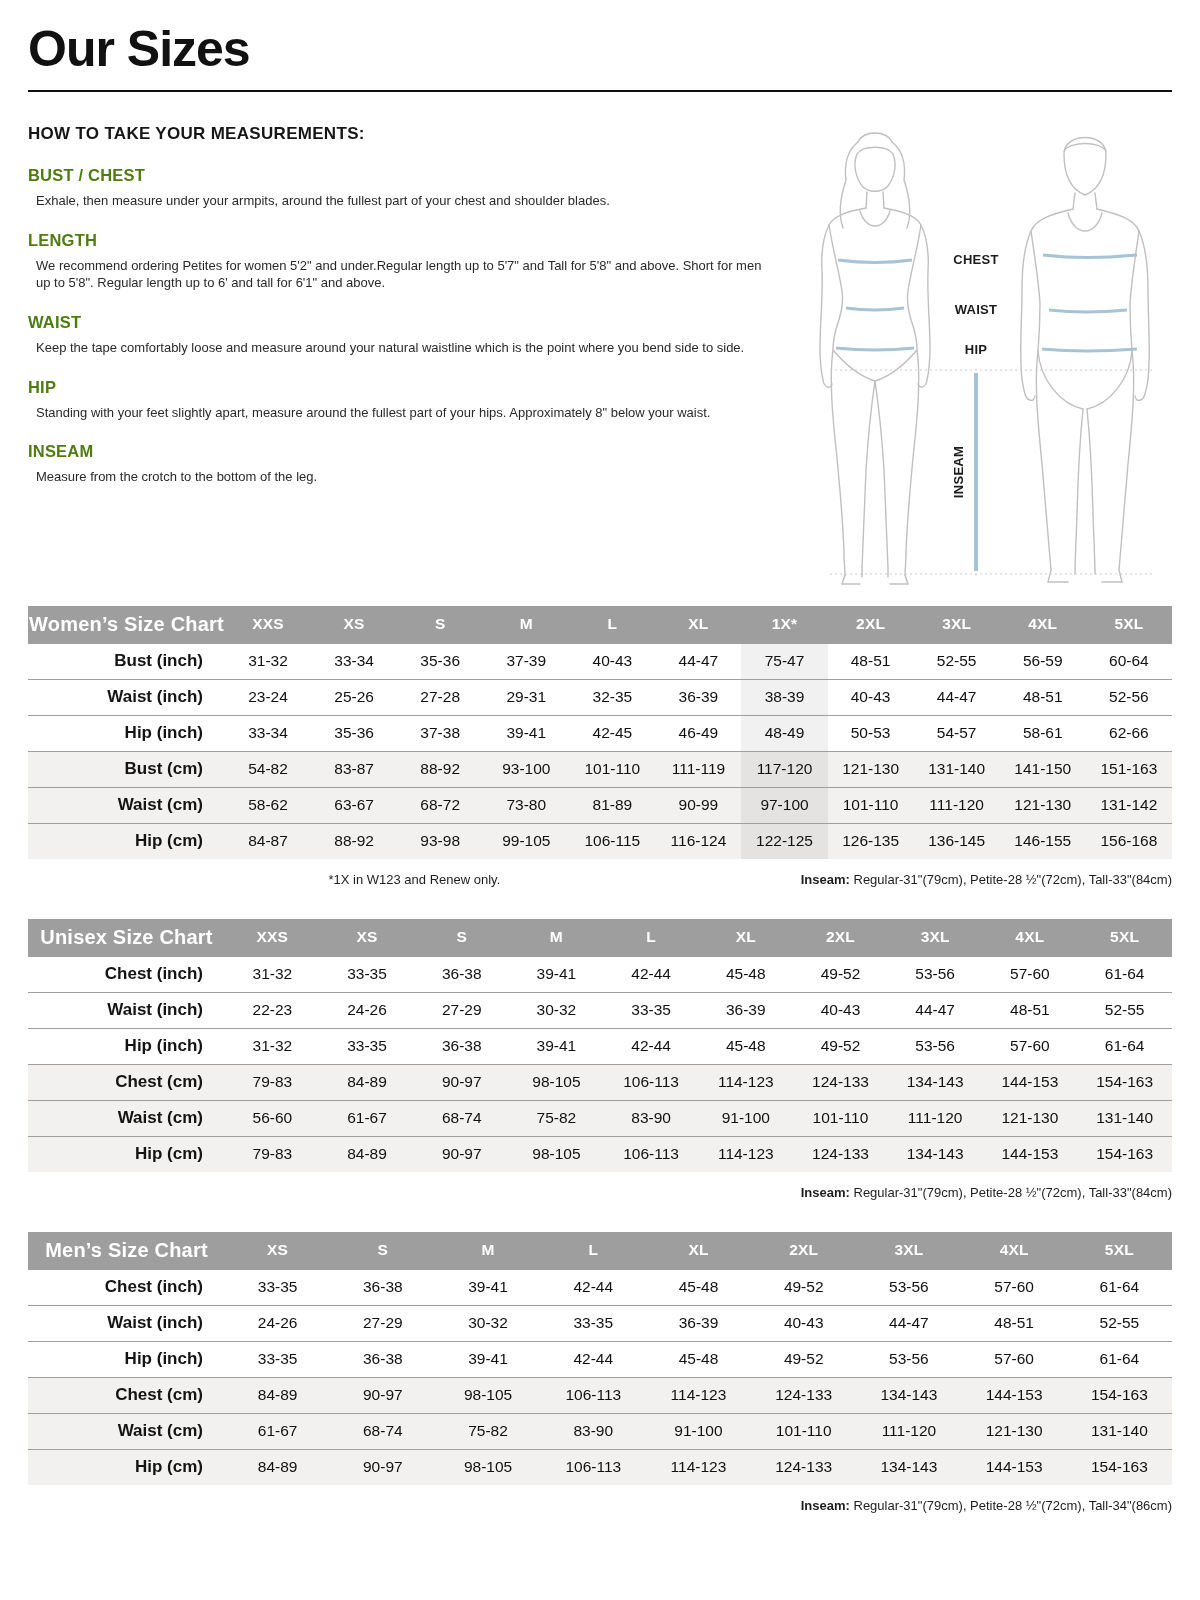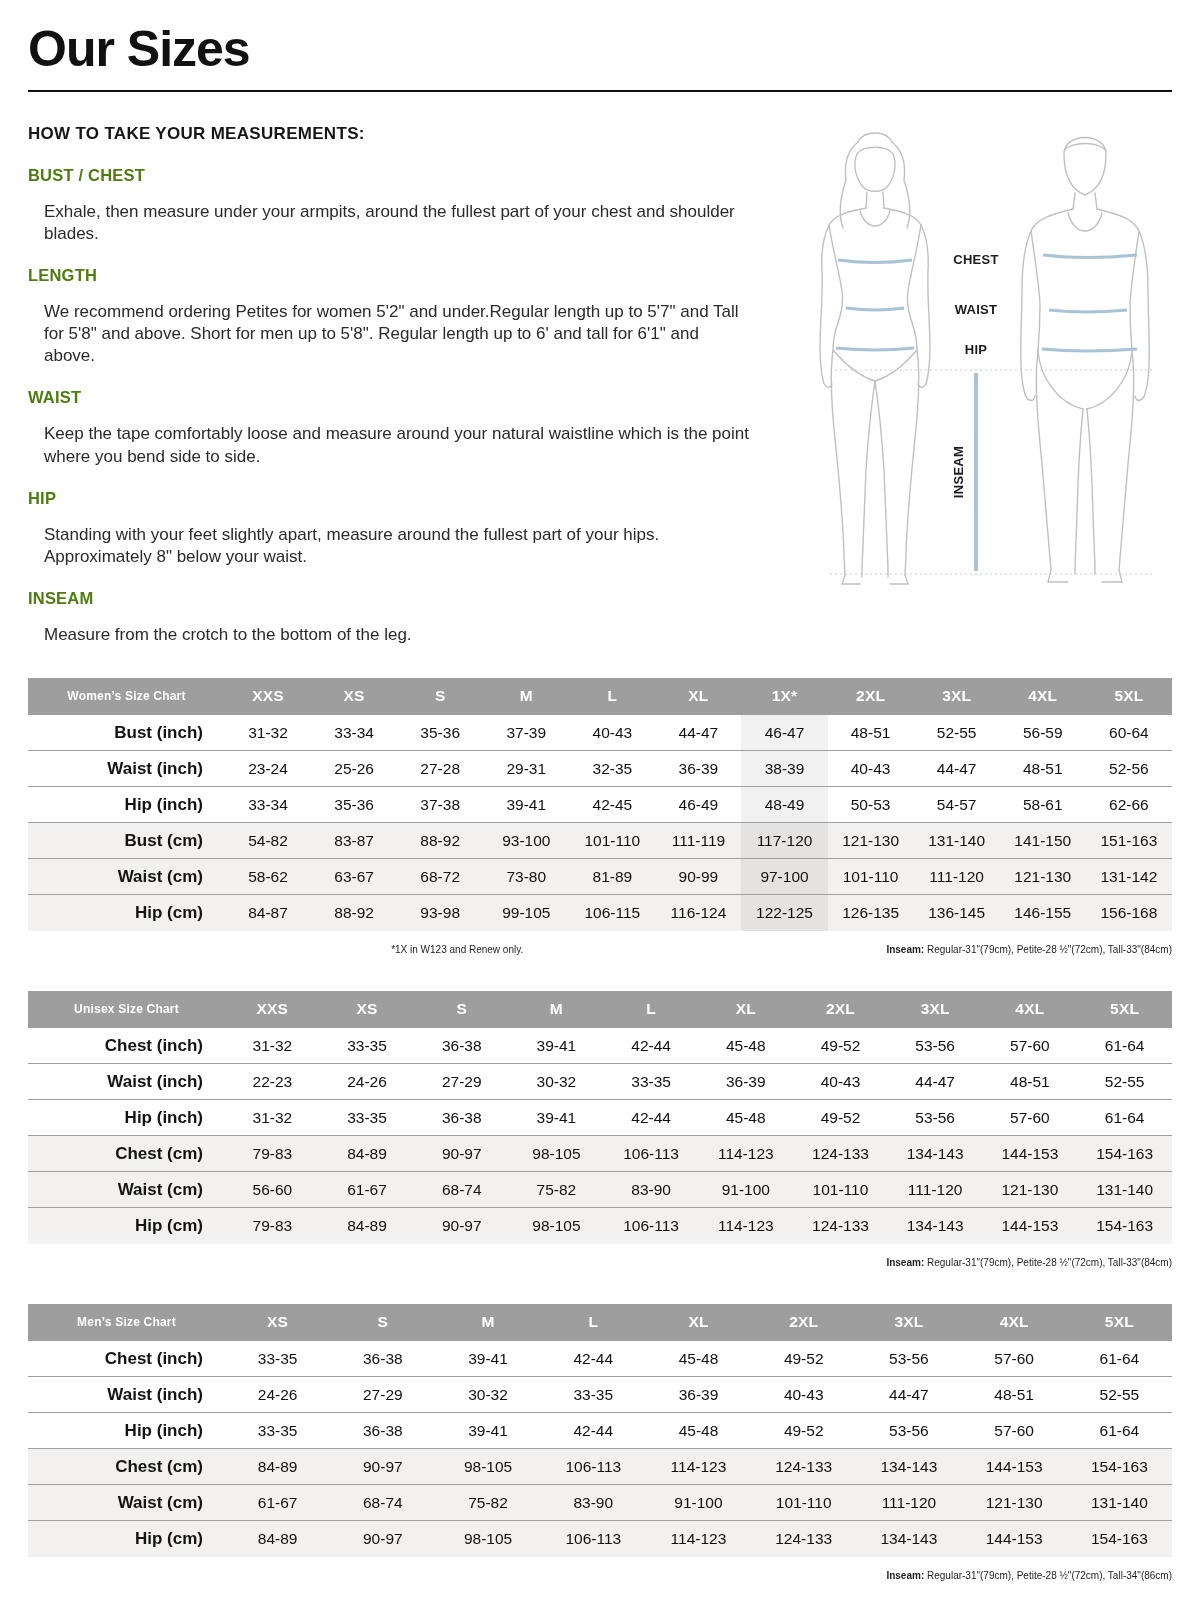--- a/index.html
+++ b/index.html
@@ -18,50 +18,50 @@
   }
   .title-rule { border:none; border-top:2px solid #111; margin:0 0 26px 0; }
 
   
   .top-section { display:flex; align-items:flex-start; min-height:472px; }
   .copy-col { width:752px; padding-right:10px; }
   .figure-col { flex:1; display:flex; justify-content:flex-start; }
 
   .howto-heading { font-size:17px; font-weight:bold; letter-spacing:.3px; margin:6px 0 22px 0; color:#161616; }
   .measure-section h3 { font-size:16.5px; font-weight:bold; letter-spacing:.2px; margin:21px 0 6px 0; color:#4d7c0f; }
-  .measure-section p { font-size:17px; line-height:1.3; margin:16px; color:#2a2a2a; max-width:735px; }
+  .measure-section p { font-size:13px; line-height:1.3; margin:8px; color:#2a2a2a; max-width:735px; }
 
   
   .figure-col svg { display:block; }
   .fig-label { font-size:13px; font-weight:bold; fill:#1c1c1c; letter-spacing:.3px; }
 
   
   .tables-section { margin-top:16px; }
   table.size-table {
     width:100%; border-collapse:collapse; table-layout:fixed;
     margin:0;
   }
   table.size-table thead th {
     background:#9e9e9e; color:#ffffff; font-weight:bold;
     font-size:15.5px; height:37px; text-align:center; letter-spacing:.2px;
   }
-  table.size-table thead th.tbl-title { width:197px; font-size:12px; }
+  table.size-table thead th.tbl-title { width:197px; font-size:20px; }
   table.size-table tbody th, table.size-table tbody td {
     height:36px; border-top:1px solid #9f9f9f; font-size:15.5px; color:#111;
   }
   table.size-table tbody th.row-label {
     text-align:right; padding-right:22px; font-weight:bold; font-size:17px; color:#141414;
   }
   table.size-table tbody td { text-align:center; font-weight:normal; }
   table.size-table tbody tr.shaded { background:#f2f1ef;padding-left:28px; }
   table.size-table tbody td.hl { background:rgba(0,0,0,0.055); }
 
   .footnote {
     display:flex; align-items:baseline;
-    font-size:10px; color:#1d1d1d; margin:13px 0 27px 0; min-height:20px;
+    font-size:13px; color:#1d1d1d; margin:13px 0 27px 0; min-height:20px;
   }
   .footnote .fn-left { margin-left:auto; }
   .footnote .fn-right { margin-left:auto; }
   .footnote strong { font-weight:bold; }
 </style>
 </head>
 <body>
 
 <div class="page">
 
@@ -182,21 +182,21 @@
         </thead>
         <tbody>
           <tr>
             <th class="row-label">Bust (inch)</th>
             <td>31-32</td>
             <td>33-34</td>
             <td>35-36</td>
             <td>37-39</td>
             <td>40-43</td>
             <td>44-47</td>
-            <td class="hl">46-47</td>
+            <td class="hl">75-47</td>
             <td>48-51</td>
             <td>52-55</td>
             <td>56-59</td>
             <td>60-64</td>
           </tr>
           <tr>
             <th class="row-label">Waist (inch)</th>
             <td>23-24</td>
             <td>25-26</td>
             <td>27-28</td>

